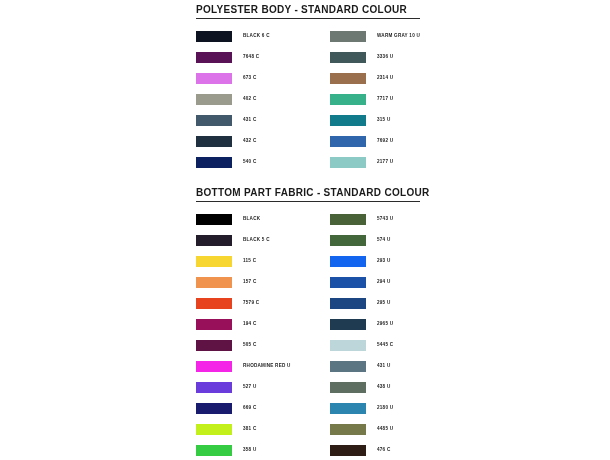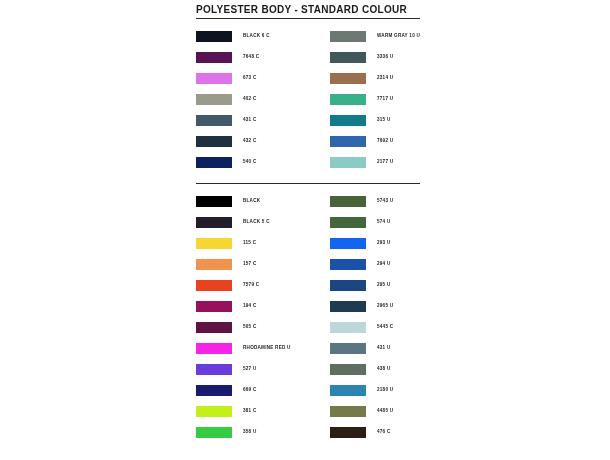--- a/index.html
+++ b/index.html
@@ -149,20 +149,21 @@
           <div class="chip" style="background:#8ccac5"></div>
           <div class="chip-label">2177 U</div>
         </div>
 
       </div>
     </div>
 
     <div class="gap-block"></div>
 
     <div class="section">
+      <div class="section-header">BOTTOM PART FABRIC - STANDARD COLOUR</div>
       <div class="section-rule"></div>
       <div class="swatch-grid">
 
         <div class="swatch-row">
           <div class="chip" style="background:#000000"></div>
           <div class="chip-label">BLACK</div>
         </div>
         <div class="swatch-row">
           <div class="chip" style="background:#4a6238"></div>
           <div class="chip-label">5743 U</div>

